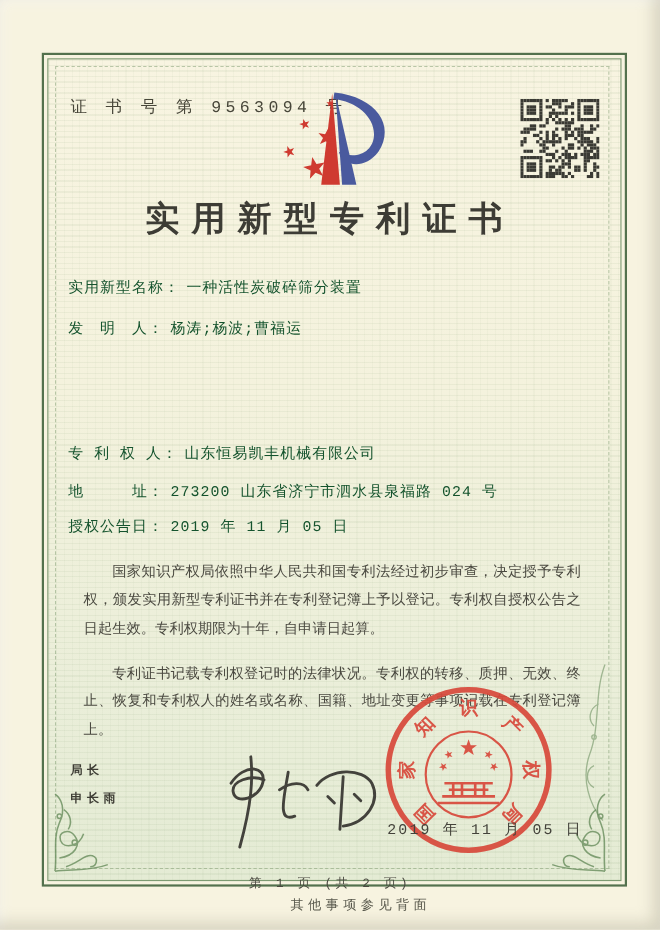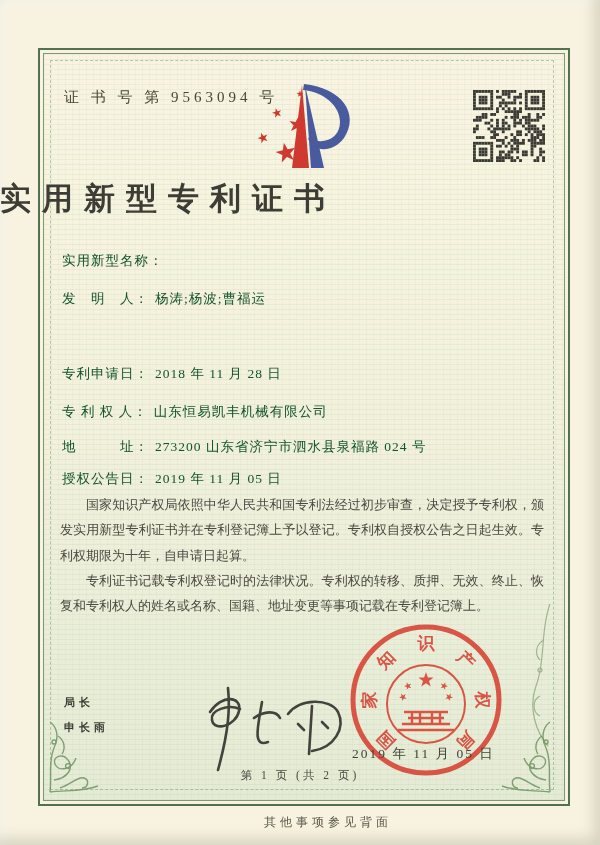--- a/index.html
+++ b/index.html
@@ -1,47 +1,47 @@
 <!DOCTYPE html>
 <html><head>
 <meta charset="utf-8">
 <style>
   html,body{margin:0;padding:0;background:#e9e5d3;}
   .page{position:relative;width:600px;height:845px;background:#f7f3e0;overflow:hidden;
-        font-family:Liberation Serif, serif;color:#3b3a34;
+        font-family:Liberation Mono, monospace;color:#3b3a34;
         box-shadow:inset -6px -6px 14px rgba(120,115,90,.25), inset 3px 3px 10px rgba(255,255,255,.5);}
   .frame{position:absolute;left:38px;top:48px;width:528px;height:754px;border:2px solid #53714d;}
   .frame-inner{position:absolute;inset:3px;border:1px solid #7d9a72;
         background:linear-gradient(180deg,#f8f4e1 0%,#f4f2dd 40%,#eaeed9 78%,#e4ebd4 100%);}
   .frame-inner::after{content:"";position:absolute;inset:0;
         background:repeating-linear-gradient(0deg,rgba(124,154,108,.09) 0 1px,transparent 1px 5px),
                    repeating-linear-gradient(90deg,rgba(124,154,108,.05) 0 1px,transparent 1px 7px);
         pointer-events:none;}
   .lace{position:absolute;left:50px;top:60px;width:502px;height:728px;
         border:1px dashed rgba(111,143,97,.45);pointer-events:none;}
   .cert-no{position:absolute;left:64px;top:88px;font-size:15px;letter-spacing:4px;color:#474639;}
   .logo{position:absolute;left:250px;top:80px;width:112px;height:94px;}
   .qr{position:absolute;left:473px;top:90px;width:72px;height:72px;}
-  .title{position:absolute;left:0;top:178px;width:100%;
+  .title{position:absolute;left:0;top:178px;width:100%;text-align:center;
         font-size:31px;font-weight:700;letter-spacing:11px;color:#3d3c35;}
   .row{position:absolute;left:62px;right:44px;display:flex;font-size:13.5px;
         letter-spacing:1px;color:#14532d;white-space:nowrap;}
   .flabel{flex:0 0 auto;}
   .fvalue{margin-left:6px;}
   .pair2{position:absolute;left:300px;top:0;display:flex;}
   .paras{position:absolute;left:60px;right:56px;top:492px;font-size:13px;line-height:1.95;
         text-align:justify;color:#4a4940;}
-  .paras p{margin:0;text-indent:2em;}
+  .paras p{margin:16px;text-indent:2em;}
   .director{position:absolute;left:64px;top:690px;font-size:11px;font-weight:700;
         letter-spacing:4px;line-height:2.3;color:#3e3d35;}
   .signature{position:absolute;left:188px;top:678px;width:170px;height:100px;}
   .seal{position:absolute;left:346px;top:620px;width:160px;height:160px;opacity:.93;}
   .seal-date{position:absolute;left:352px;top:745px;font-size:13.5px;letter-spacing:2px;
         color:#43423a;z-index:3;}
-  .page-info{position:absolute;left:0;top:768px;width:100%;text-align:center;
+  .page-info{position:absolute;left:0;top:795px;width:100%;text-align:center;
         font-size:11.5px;letter-spacing:3px;color:#4a4940;}
   .back-note{position:absolute;left:0;top:814px;width:100%;text-align:center;
         font-size:12px;letter-spacing:4px;color:#58584c;margin-left:28px;}
   .orn{position:absolute;pointer-events:none;}
   .orn-bl{left:44px;top:718px;}
   .orn-br{left:486px;top:718px;transform:scaleX(-1);}
   .orn-r{left:520px;top:600px;}
 </style>
 </head>
 <body>
@@ -378,28 +378,25 @@
         <rect x="8.64" y="69.12" width="2.88" height="2.88" fill="#3a3a34"></rect>
         <rect x="11.52" y="69.12" width="2.88" height="2.88" fill="#3a3a34"></rect>
         <rect x="14.399999999999999" y="69.12" width="2.88" height="2.88" fill="#3a3a34"></rect>
         <rect x="17.28" y="69.12" width="2.88" height="2.88" fill="#3a3a34"></rect>
       </svg></div>
 
   <div class="title">实用新型专利证书</div>
 
   <div class="row" style="top:252px">
     <span class="flabel">实用新型名称：</span>
+    <span class="fvalue">一种活性炭破碎筛分装置</span>
   </div>
   <div class="row" style="top:290px">
     <span class="flabel">发　明　人：</span>
     <span class="fvalue">杨涛;杨波;曹福运</span>
-  </div>
-  <div class="row" style="top:365px">
-    <span class="flabel">专利申请日：</span>
-    <span class="fvalue">2018 年 11 月 28 日</span>
   </div>
   <div class="row" style="top:403px">
     <span class="flabel">专 利 权 人：</span>
     <span class="fvalue">山东恒易凯丰机械有限公司</span>
   </div>
   <div class="row" style="top:438px">
     <span class="flabel">地　　　址：</span>
     <span class="fvalue">273200 山东省济宁市泗水县泉福路 024 号</span>
   </div>
   <div class="row" style="top:470px">

